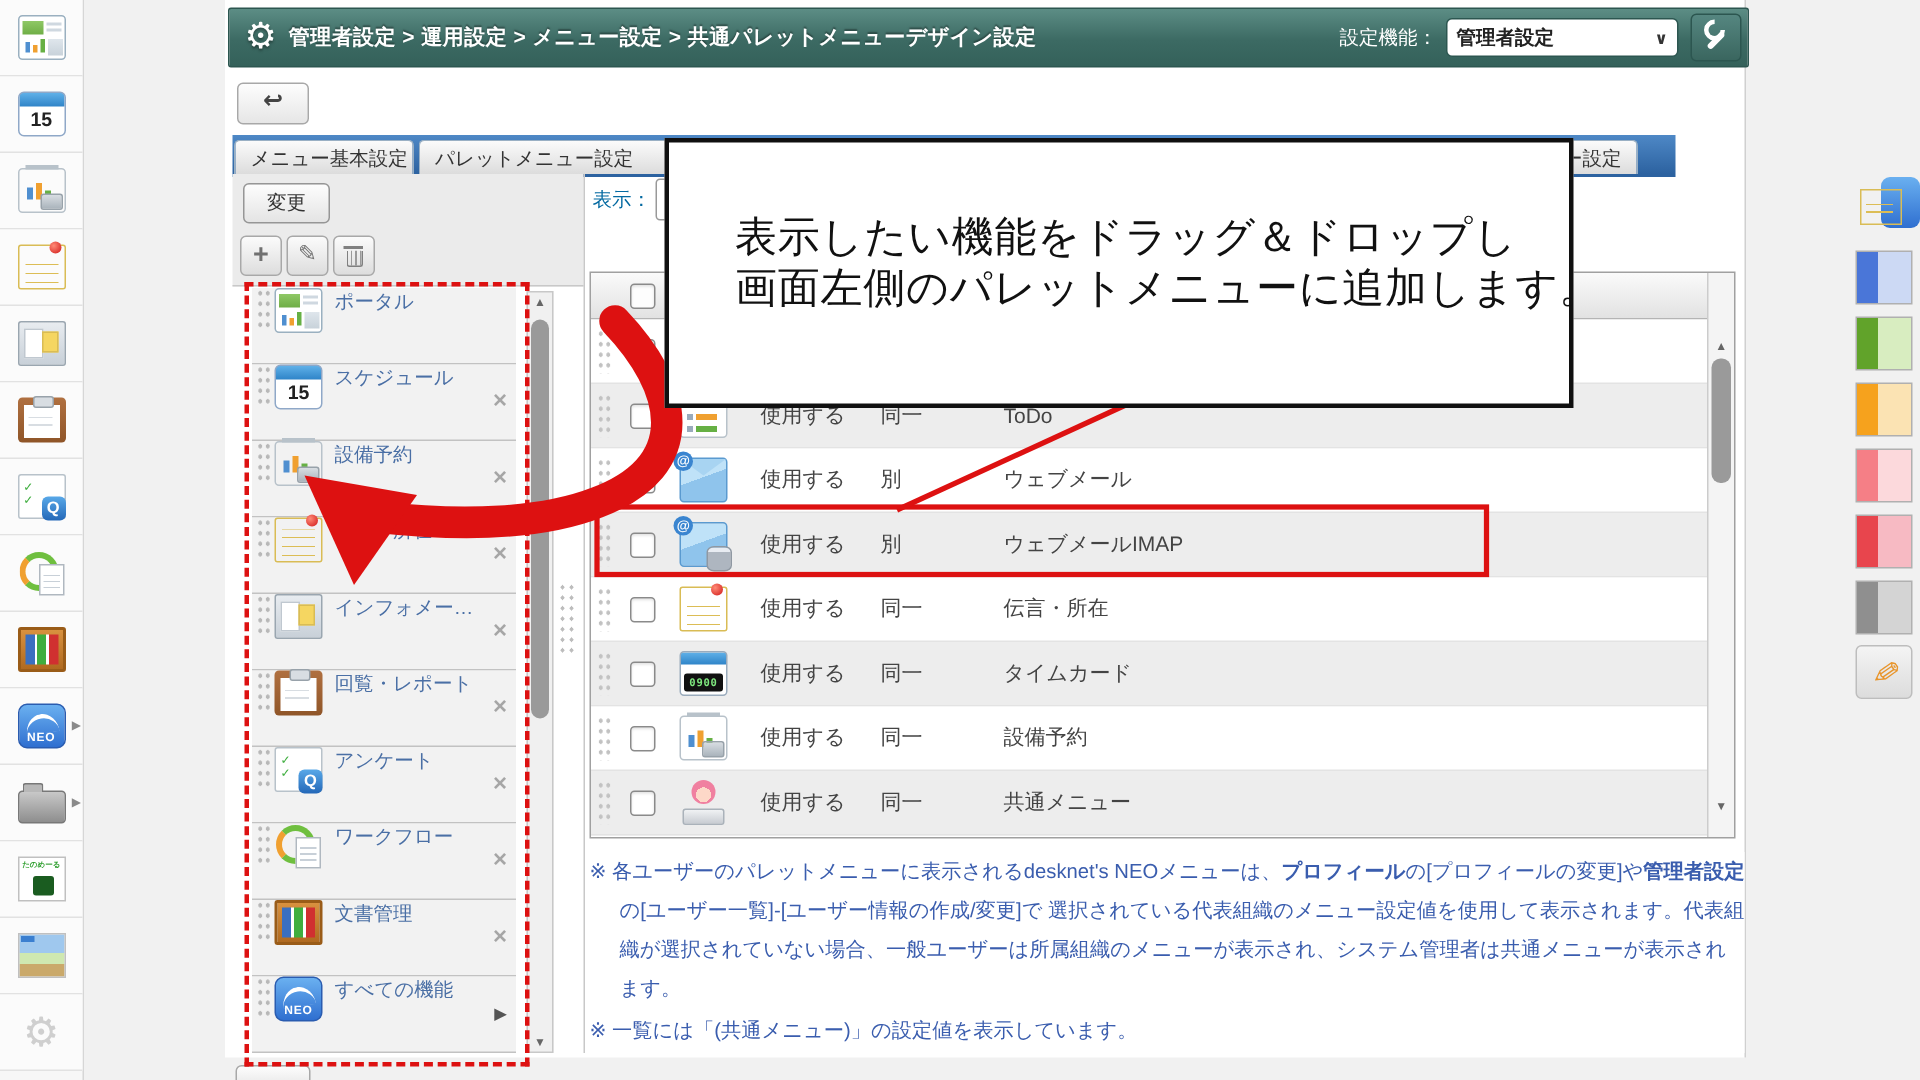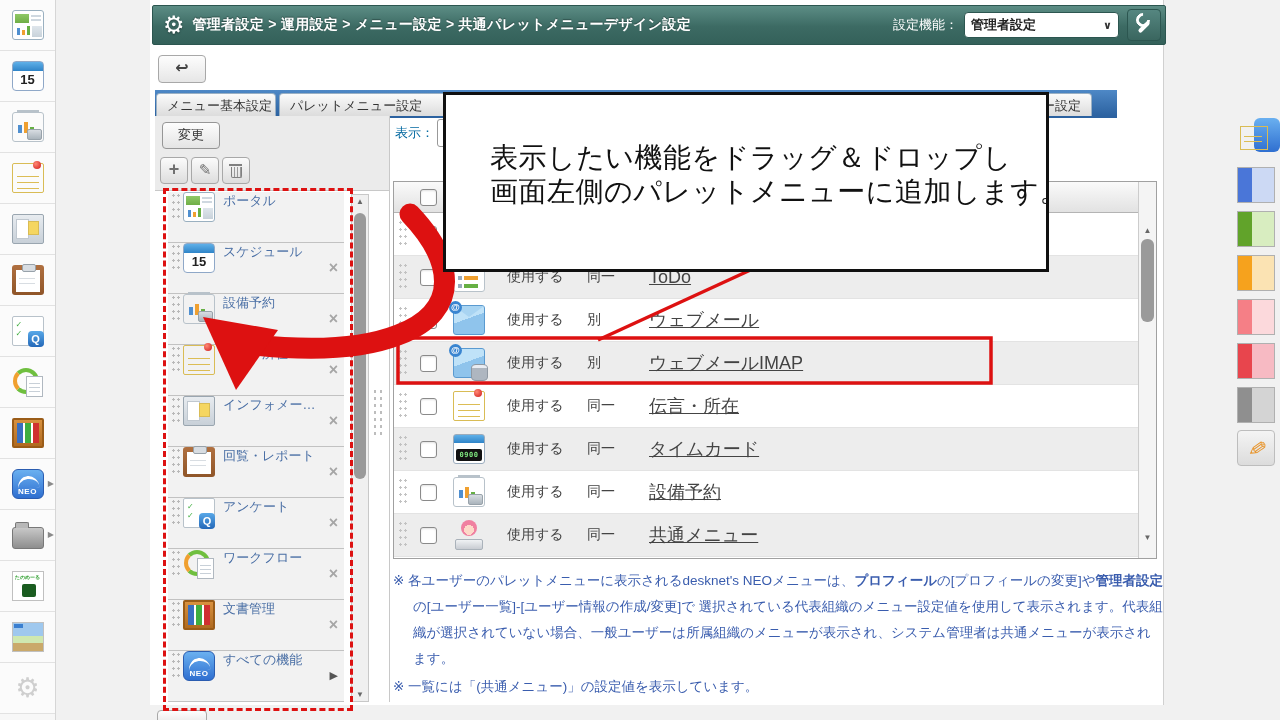--- a/index.html
+++ b/index.html
@@ -189,21 +189,21 @@
   .t-row.shaded{background:#ededed;}
   .t-row .handle{width:10px;height:30px;margin-left:4px;
     background-image:radial-gradient(circle,#c2c2c2 1.3px,rgba(0,0,0,0) 1.4px);background-size:5px 7px;}
   .cb{width:15px;height:15px;background:#fff;border:1px solid #8a8a8a;border-radius:3px;
     box-shadow:inset 0 1px 2px rgba(0,0,0,.12);}
   .t-row .cb{margin-left:12px;}
   #t-head .cb{margin-left:26px;background:#fdfdfd;}
   .t-row .ic{margin-left:16px;}
   .t-row .use{width:76px;margin-left:22px;font-size:14px;color:#444;}
   .t-row .scope{width:56px;margin-left:4px;font-size:14px;color:#444;}
-  .t-row .nm{font-size:18px;color:#444;margin-left:6px;text-decoration:underline;}
+  .t-row .nm{font-size:14px;color:#444;margin-left:26px;}
   #table-sb{position:absolute;right:0;top:0;width:17px;height:100%;background:#f4f4f4;border-left:1px solid #ccc;}
   #table-sb .up{top:42px;}
   #table-sb .thumb{top:57px;height:83px;left:2px;right:2px;}
   #table-sb .dn{bottom:14px;}
 
   
   #notes{left:393px;top:568px;width:770px;height:134px;background:#fff;font-size:13.5px;color:#3a5dae;}
   #notes p{margin:0 0 2px 0;padding-left:20px;text-indent:-20px;line-height:26px;}
   #notes b{font-weight:bold;}
 

